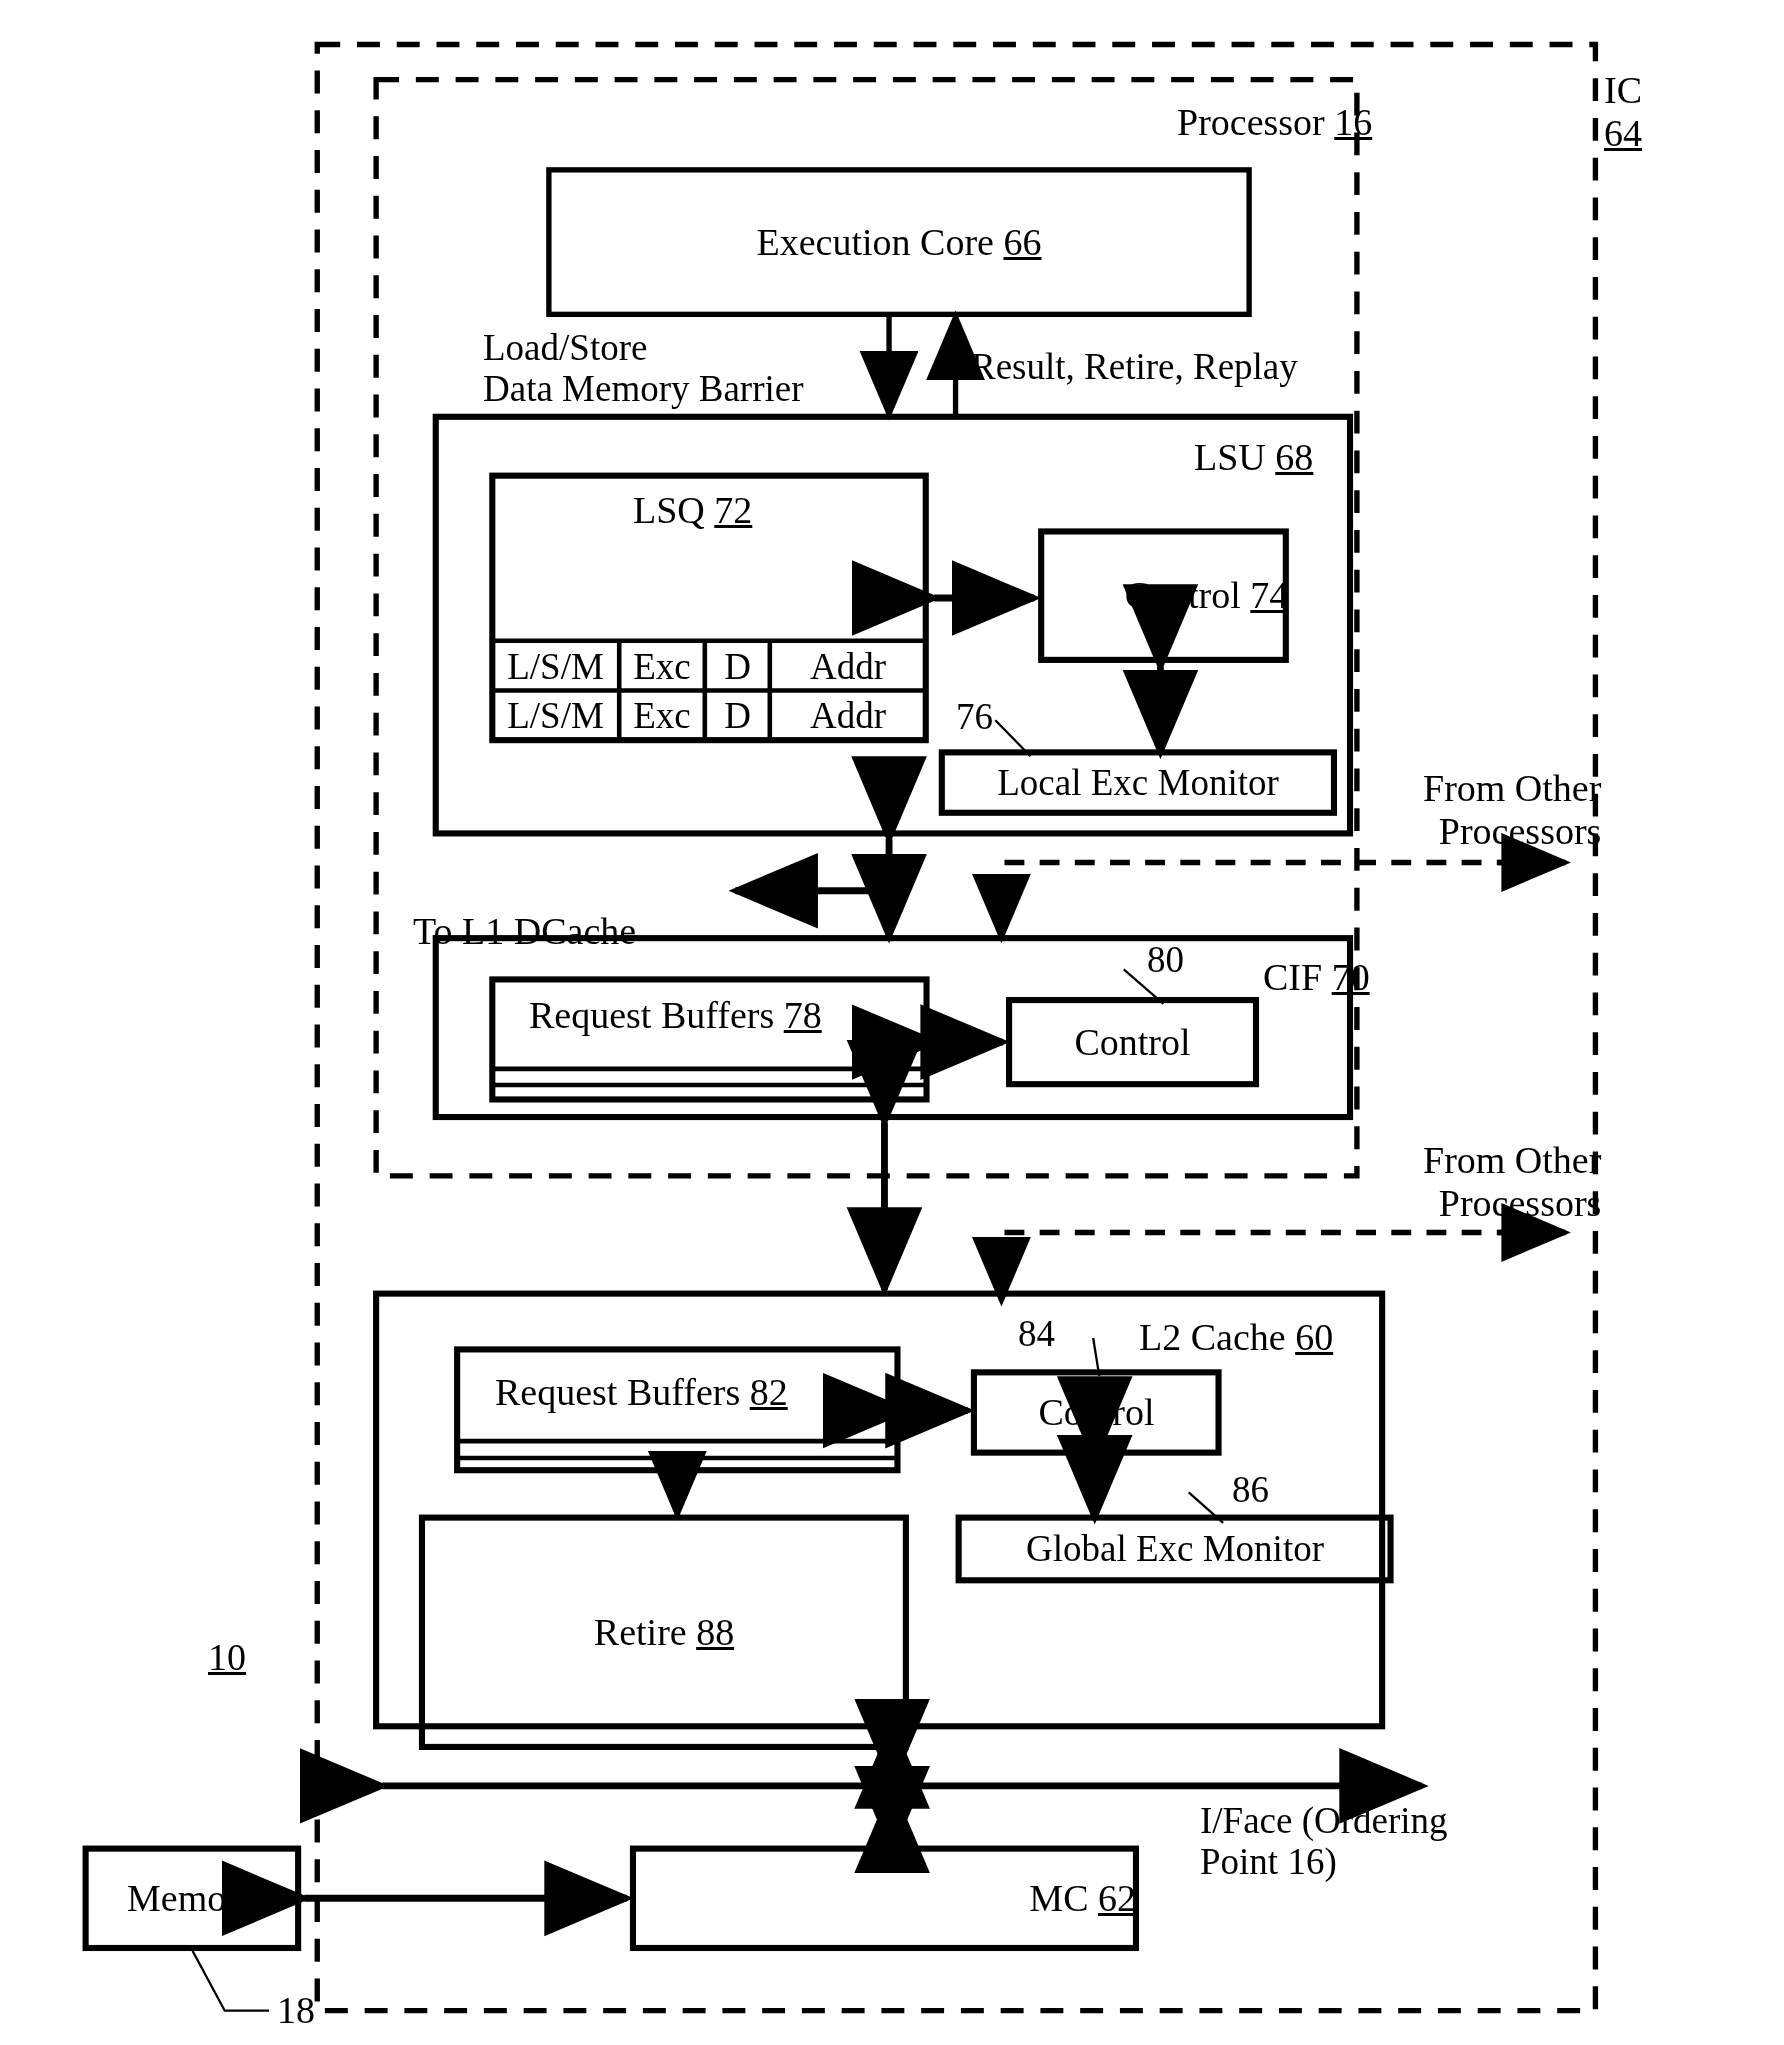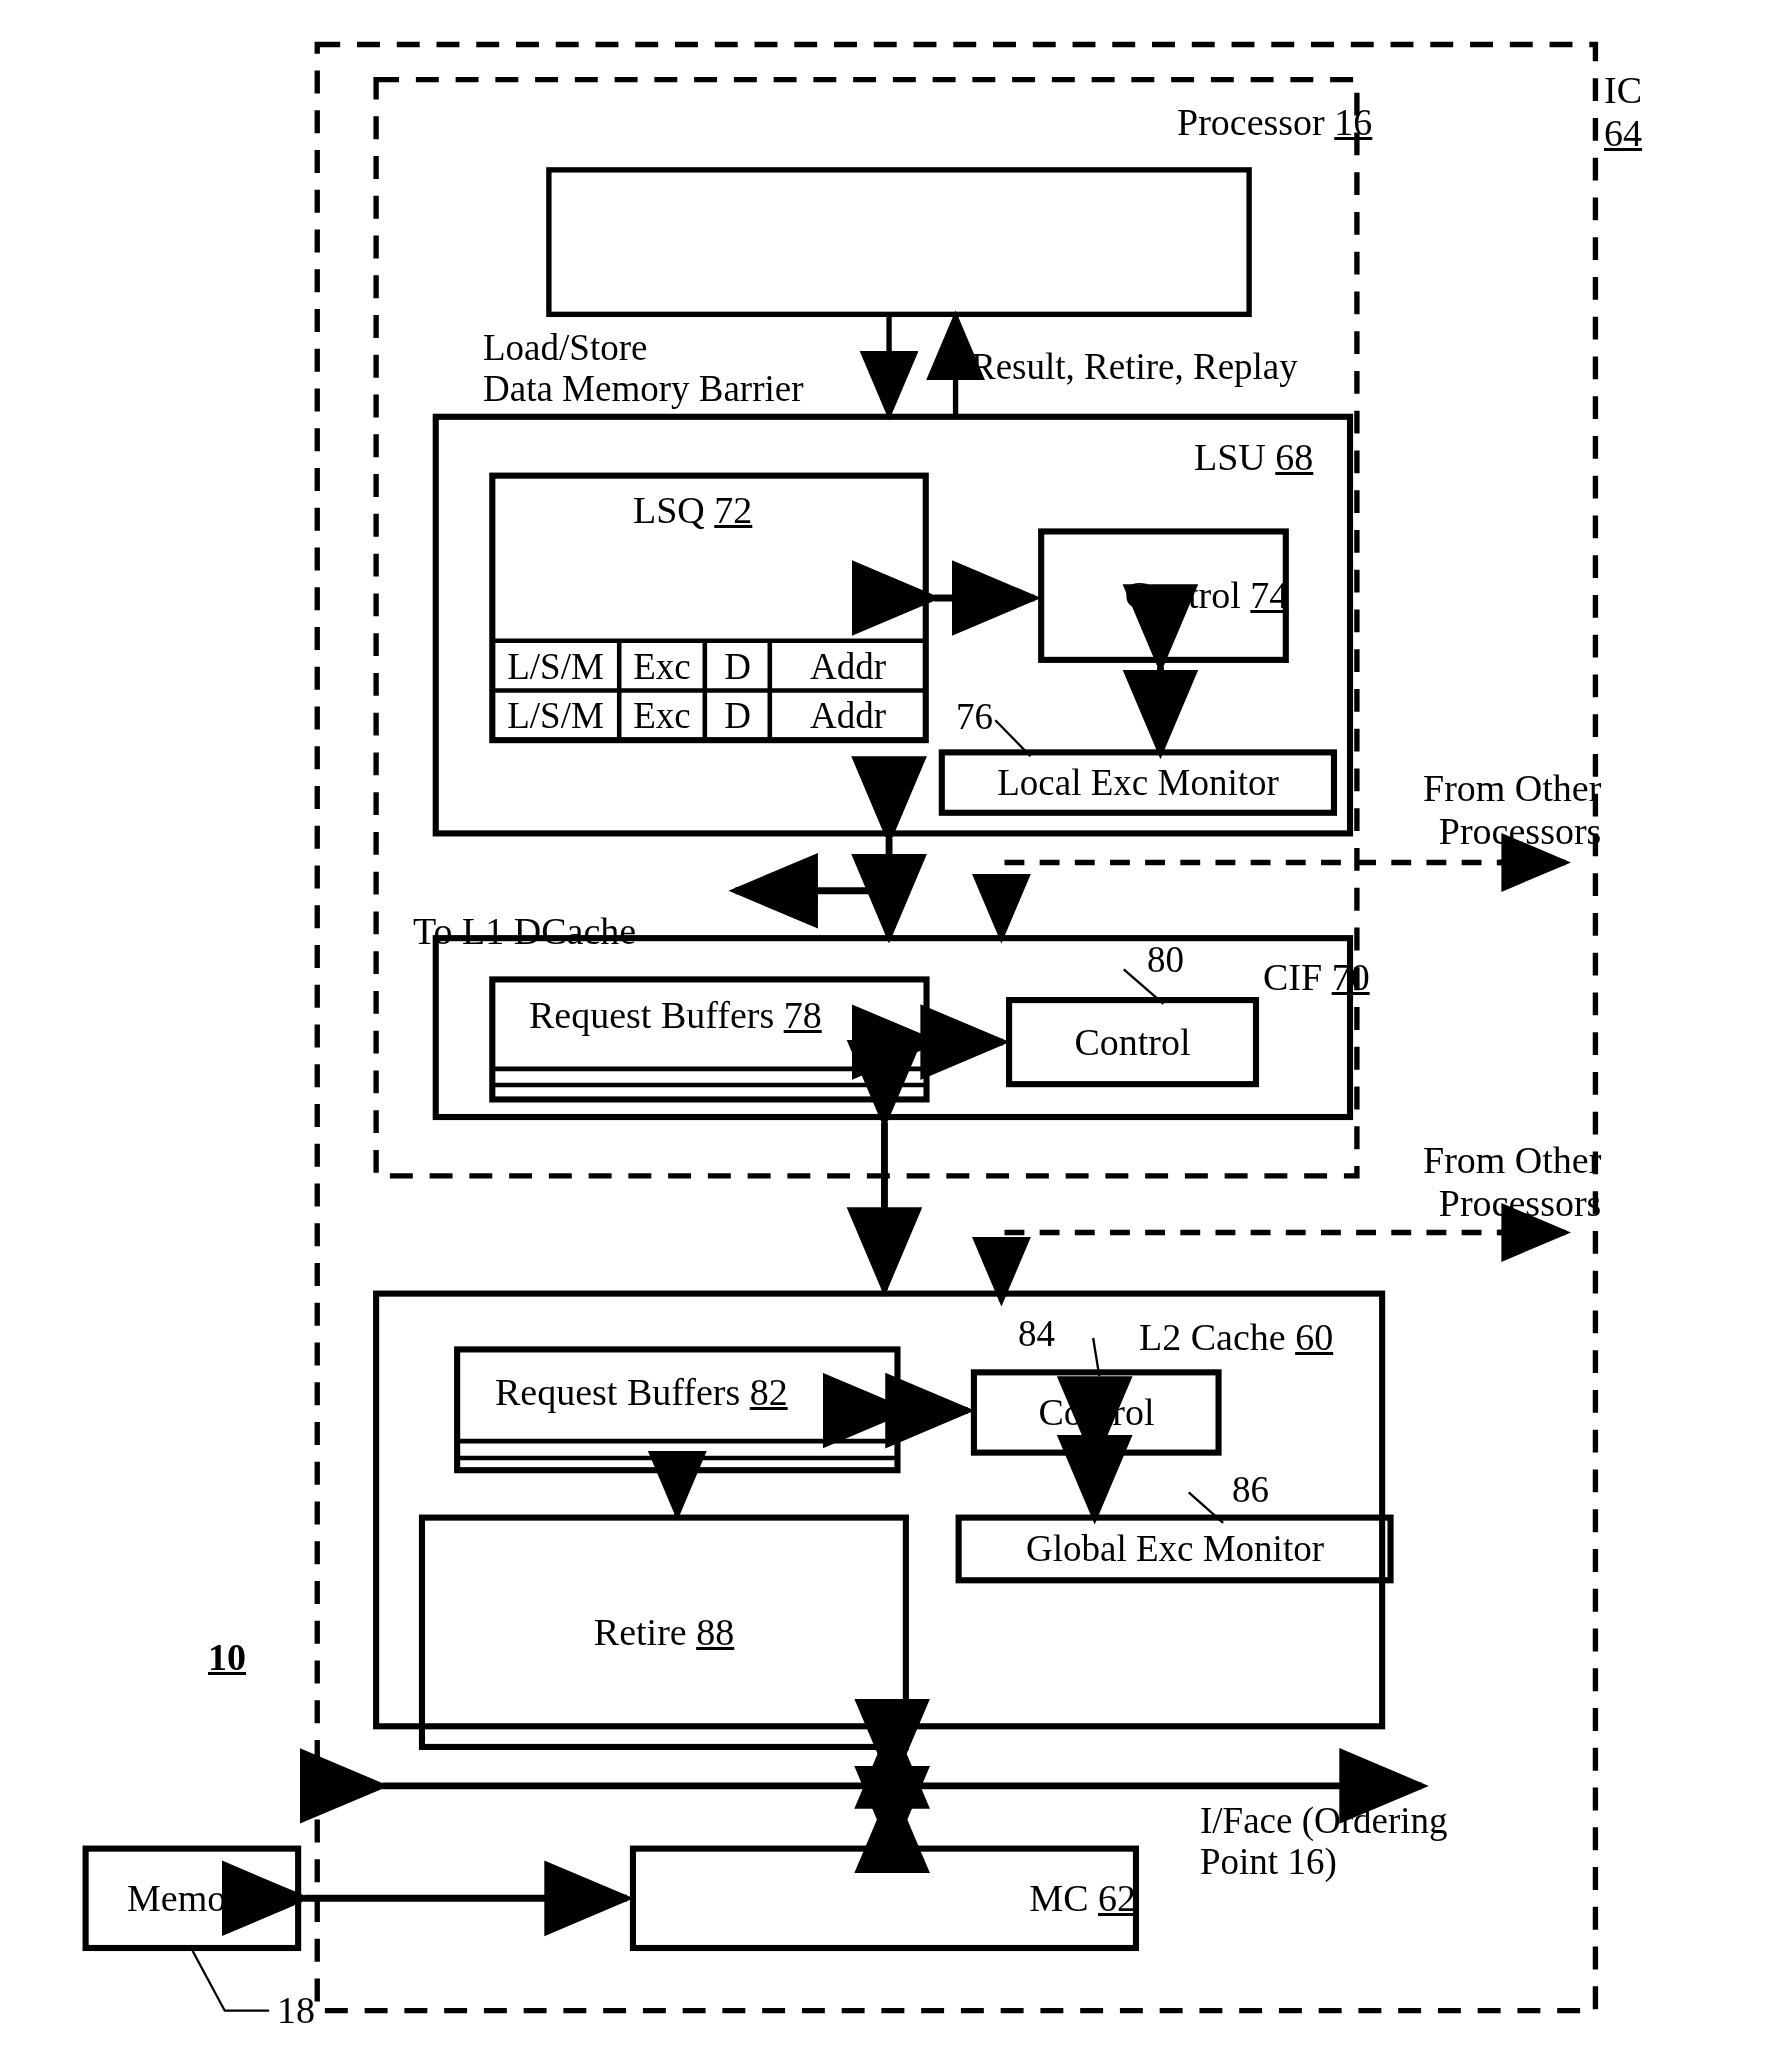--- a/index.html
+++ b/index.html
@@ -134,20 +134,24 @@
   <div class="lbl f50 ctr" style="left:1604px;top:69px;">
     <span>IC</span><br>
     <span class="u">64</span>
   </div>
 
   <div class="lbl f50" style="left:1177px;top:101px;">
     <span>Processor</span>
     <span class="u">16</span>
   </div>
 
+  <div class="box-label f50" style="left:549px;top:170px;width:700px;height:144px;">
+    <span><span>Execution Core</span>
+    <span class="u">66</span></span>
+  </div>
 
   <div class="lbl f48 ctr" style="left:483px;top:327px;">
     <span>Load/Store</span><br>
     <span>Data Memory Barrier</span>
   </div>
 
   <div class="lbl f48" style="left:971px;top:346px;">
     <span>Result, Retire, Replay</span>
   </div>
 
@@ -256,21 +260,21 @@
 
   <div class="box-label f48" style="left:959px;top:1517px;width:432px;height:63px;">
     <span>Global Exc Monitor</span>
   </div>
 
   <div class="box-label f50" style="left:422px;top:1517px;width:484px;height:229px;">
     <span><span>Retire</span>
     <span class="u">88</span></span>
   </div>
 
-  <div class="lbl f50 u" style="left:208px;top:1636px;font-weight:bold;">
+  <div class="lbl f50 u" style="left:208px;top:1636px;">
     <span>10</span>
   </div>
 
   <div class="lbl f48 ctr" style="left:1200px;top:1800px;">
     <span>I/Face (Ordering</span><br>
     <span>Point 16)</span>
   </div>
 
   <div class="box-label f50" style="left:633px;top:1848px;width:503px;height:99px;justify-content:flex-end;">
     <span><span>MC</span>

